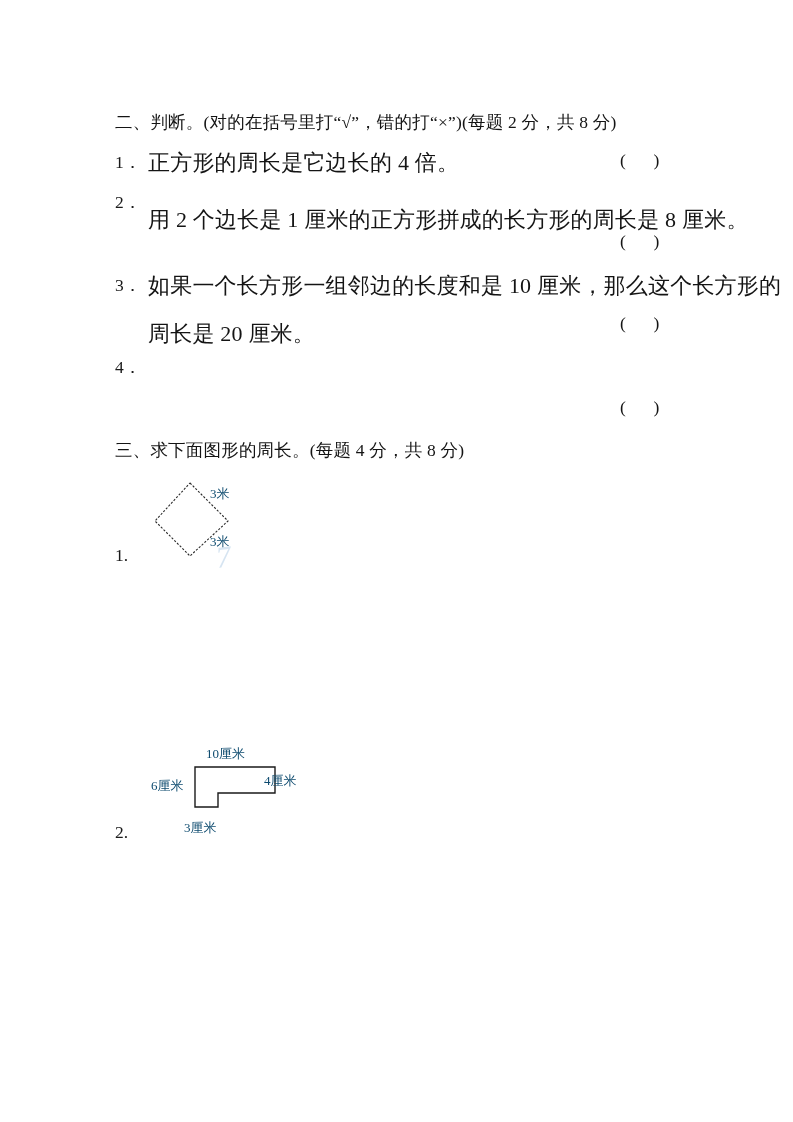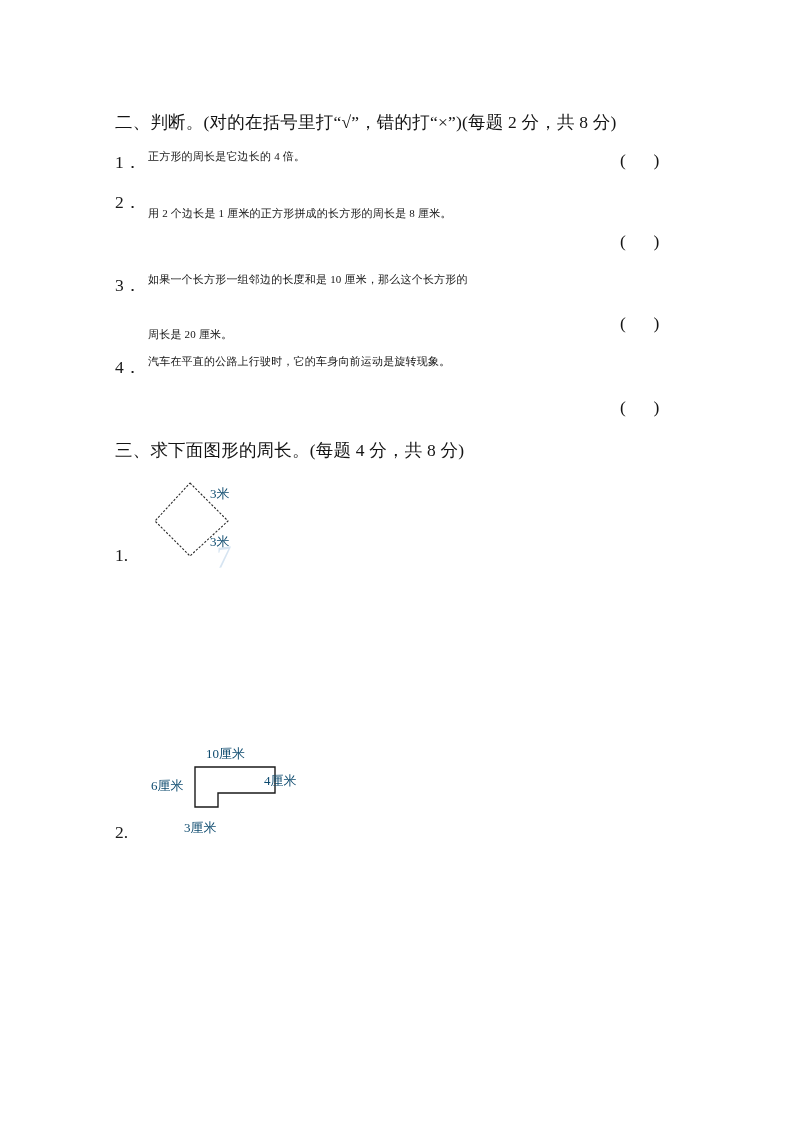--- a/index.html
+++ b/index.html
@@ -16,21 +16,21 @@
     overflow: hidden;
   }
   .page {
     position: absolute;
     left: 0; top: 0;
     width: 793px;
     height: 1122px;
   }
   .tline {
     position: absolute;
-    font-size: 11px;
+    font-size: 22px;
     line-height: 1.2;
     letter-spacing: 0.2px;
     white-space: pre;
     color: #141414;
   }
   .section-head {
     font-size: 17.5px;
   }
   .paren {
     position: absolute;
@@ -73,25 +73,24 @@
   <div class="qnum" style="left:115px; top:150px;">1．</div>
   <div class="tline" style="left:148px; top:150px;">正方形的周长是它边长的 4 倍。</div>
   <div class="paren" style="left:620px; top:150px;">(      )</div>
 
   <div class="qnum" style="left:115px; top:190px;">2．</div>
   <div class="tline" style="left:148px; top:207px;">用 2 个边长是 1 厘米的正方形拼成的长方形的周长是 8 厘米。</div>
   <div class="paren" style="left:620px; top:231px;">(      )</div>
 
   <div class="qnum" style="left:115px; top:273px;">3．</div>
   <div class="tline" style="left:148px; top:273px;">如果一个长方形一组邻边的长度和是 10 厘米，那么这个长方形的</div>
-  <div class="tline" style="left:148px; top:328px;">周长是 20 厘米。</div>
+  <div class="tline" style="left:148px; top:321px;">周长是 20 厘米。</div>
   <div class="paren" style="left:620px; top:313px;">(      )</div>
 
   <div class="qnum" style="left:115px; top:355px;">4．</div>
-  <div class="tline" style="left:148px; top:355px;">汽车在平直的公路上行驶时，它的车身向前运动是旋转现象。</div>
   <div class="paren" style="left:620px; top:397px;">(      )</div>
 
   <div class="tline section-head" style="left:115px; top:440px;">三、求下面图形的周长。(每题 4 分，共 8 分)</div>
 
   <div class="qnum" style="left:115px; top:545px;">1.</div>
 
   <svg style="left:150px; top:478px;" width="90" height="85" viewBox="0 0 90 85">
     <polygon points="40,5 78,43 40,78 5,43" fill="none" stroke="#2b2b2b" stroke-width="1.1" stroke-dasharray="2.2 1.6" stroke-linejoin="round"></polygon>
   </svg>
 

